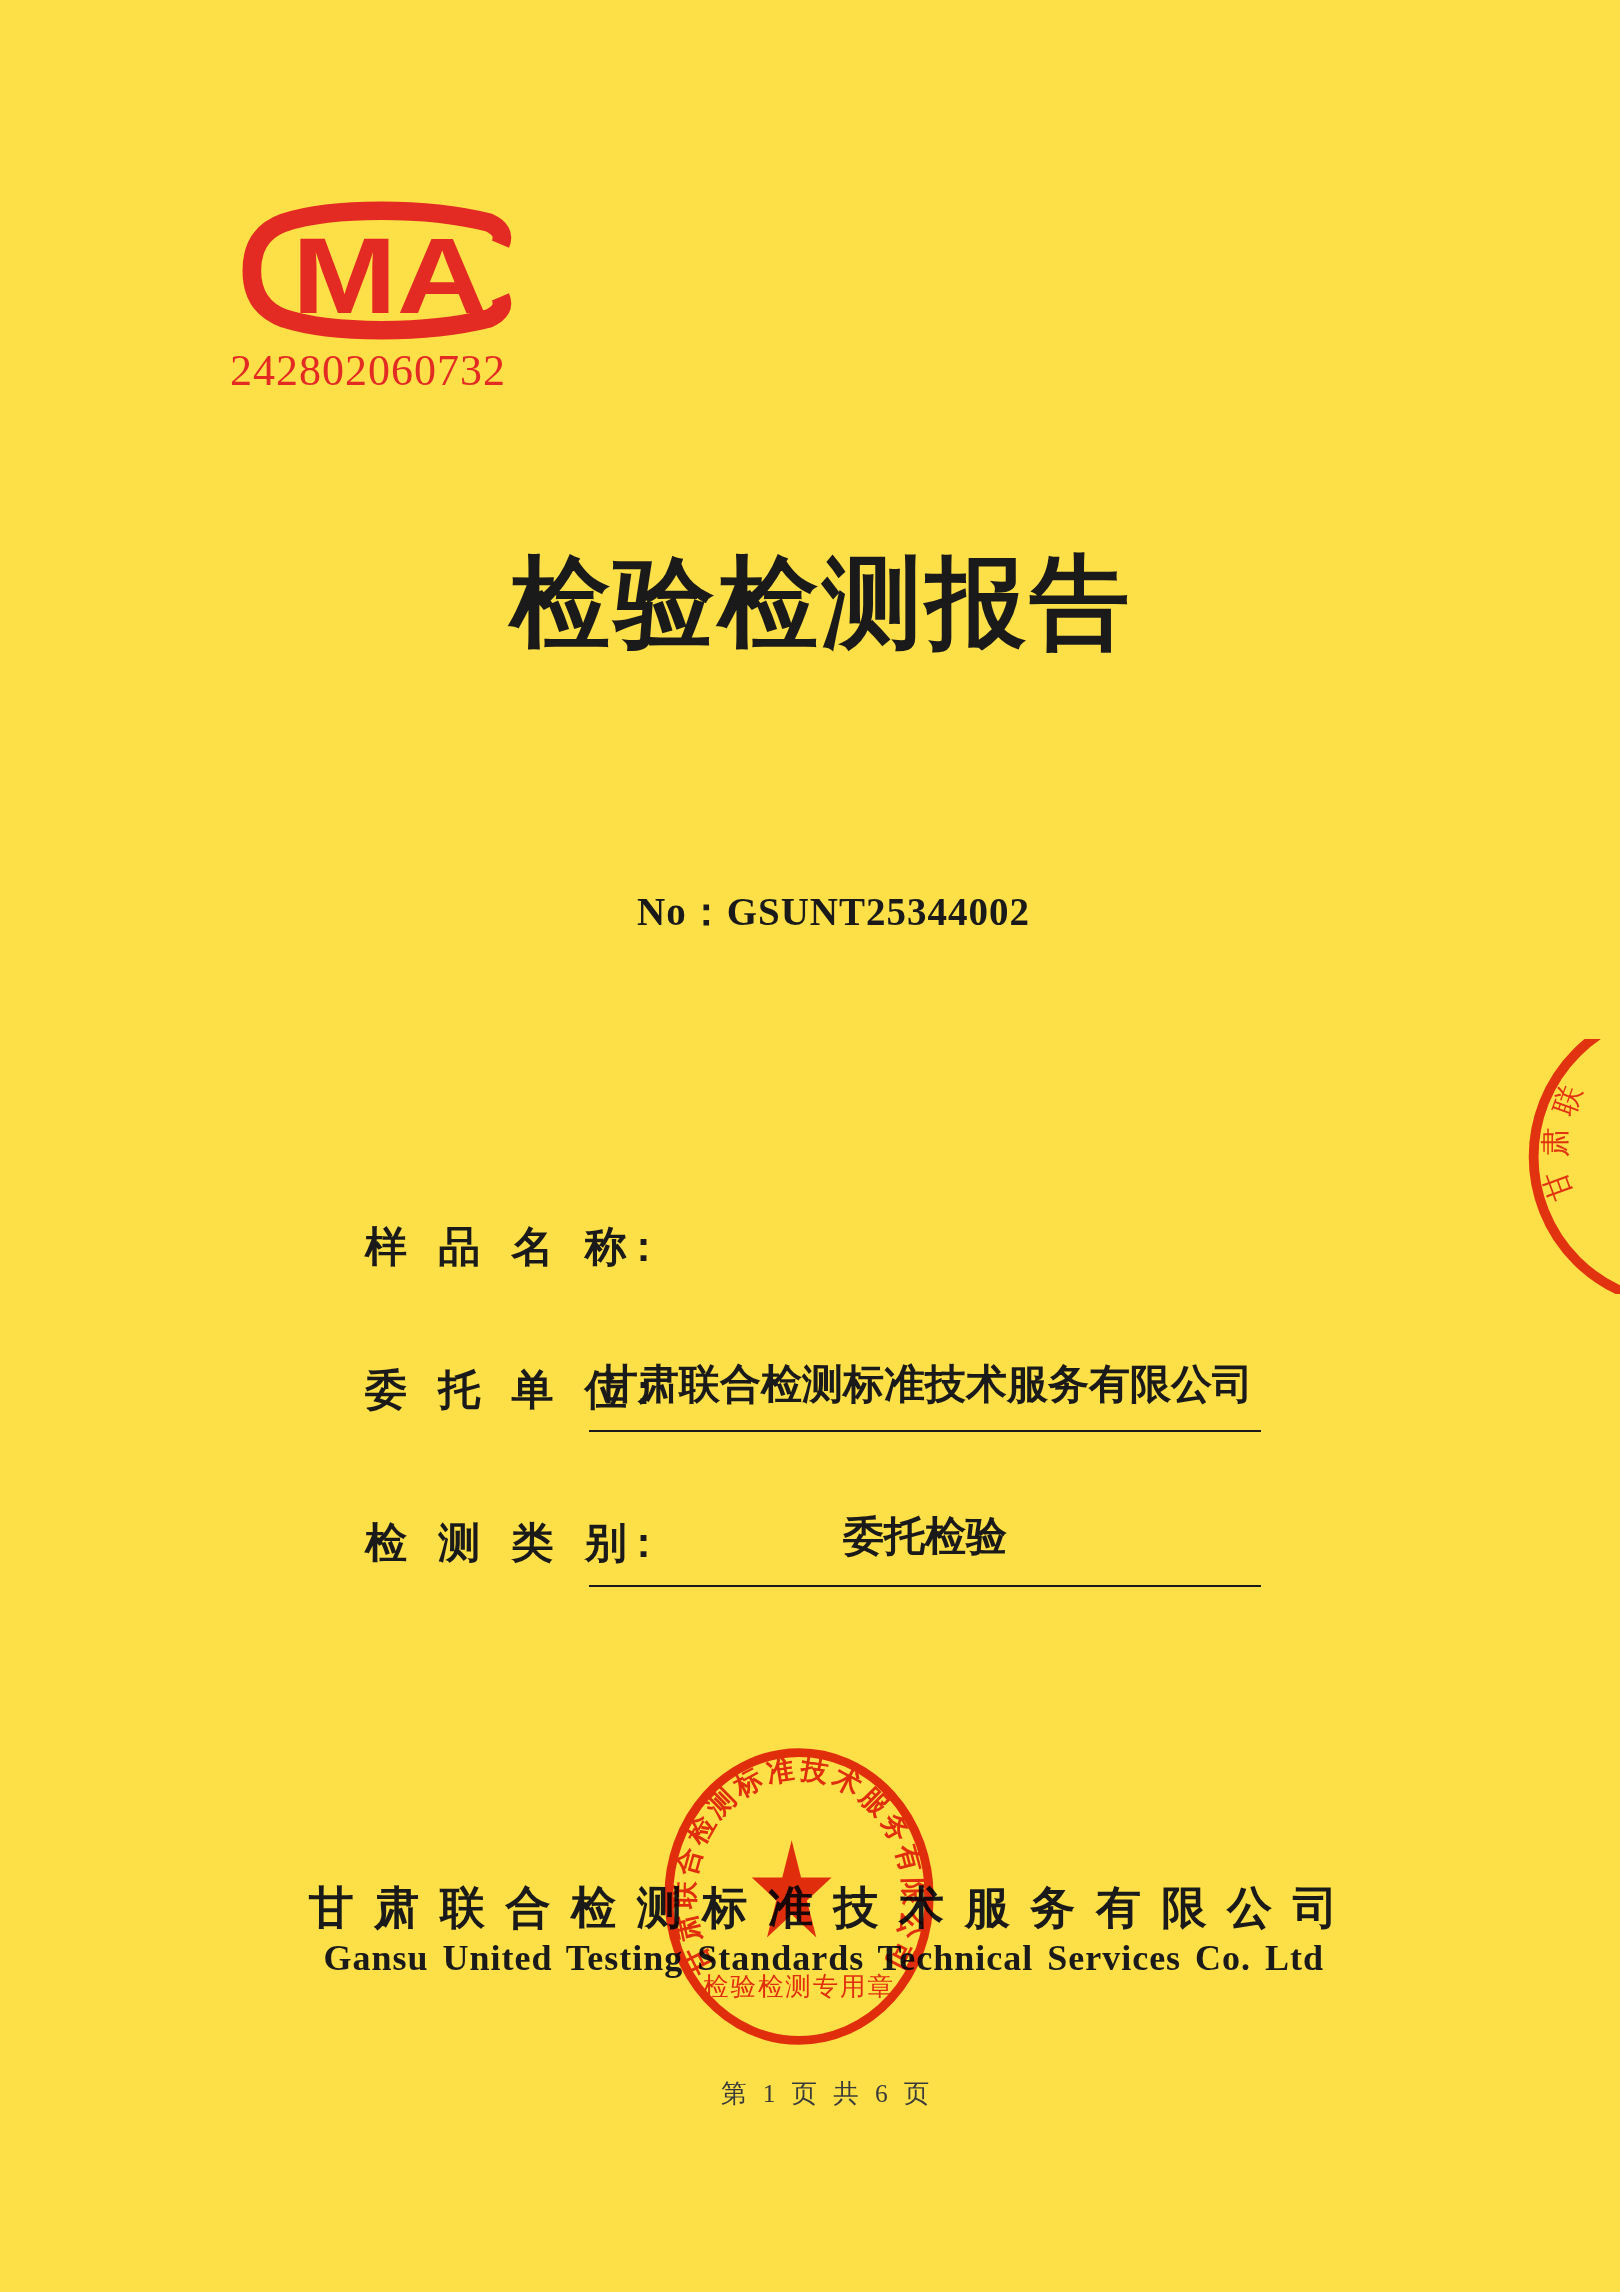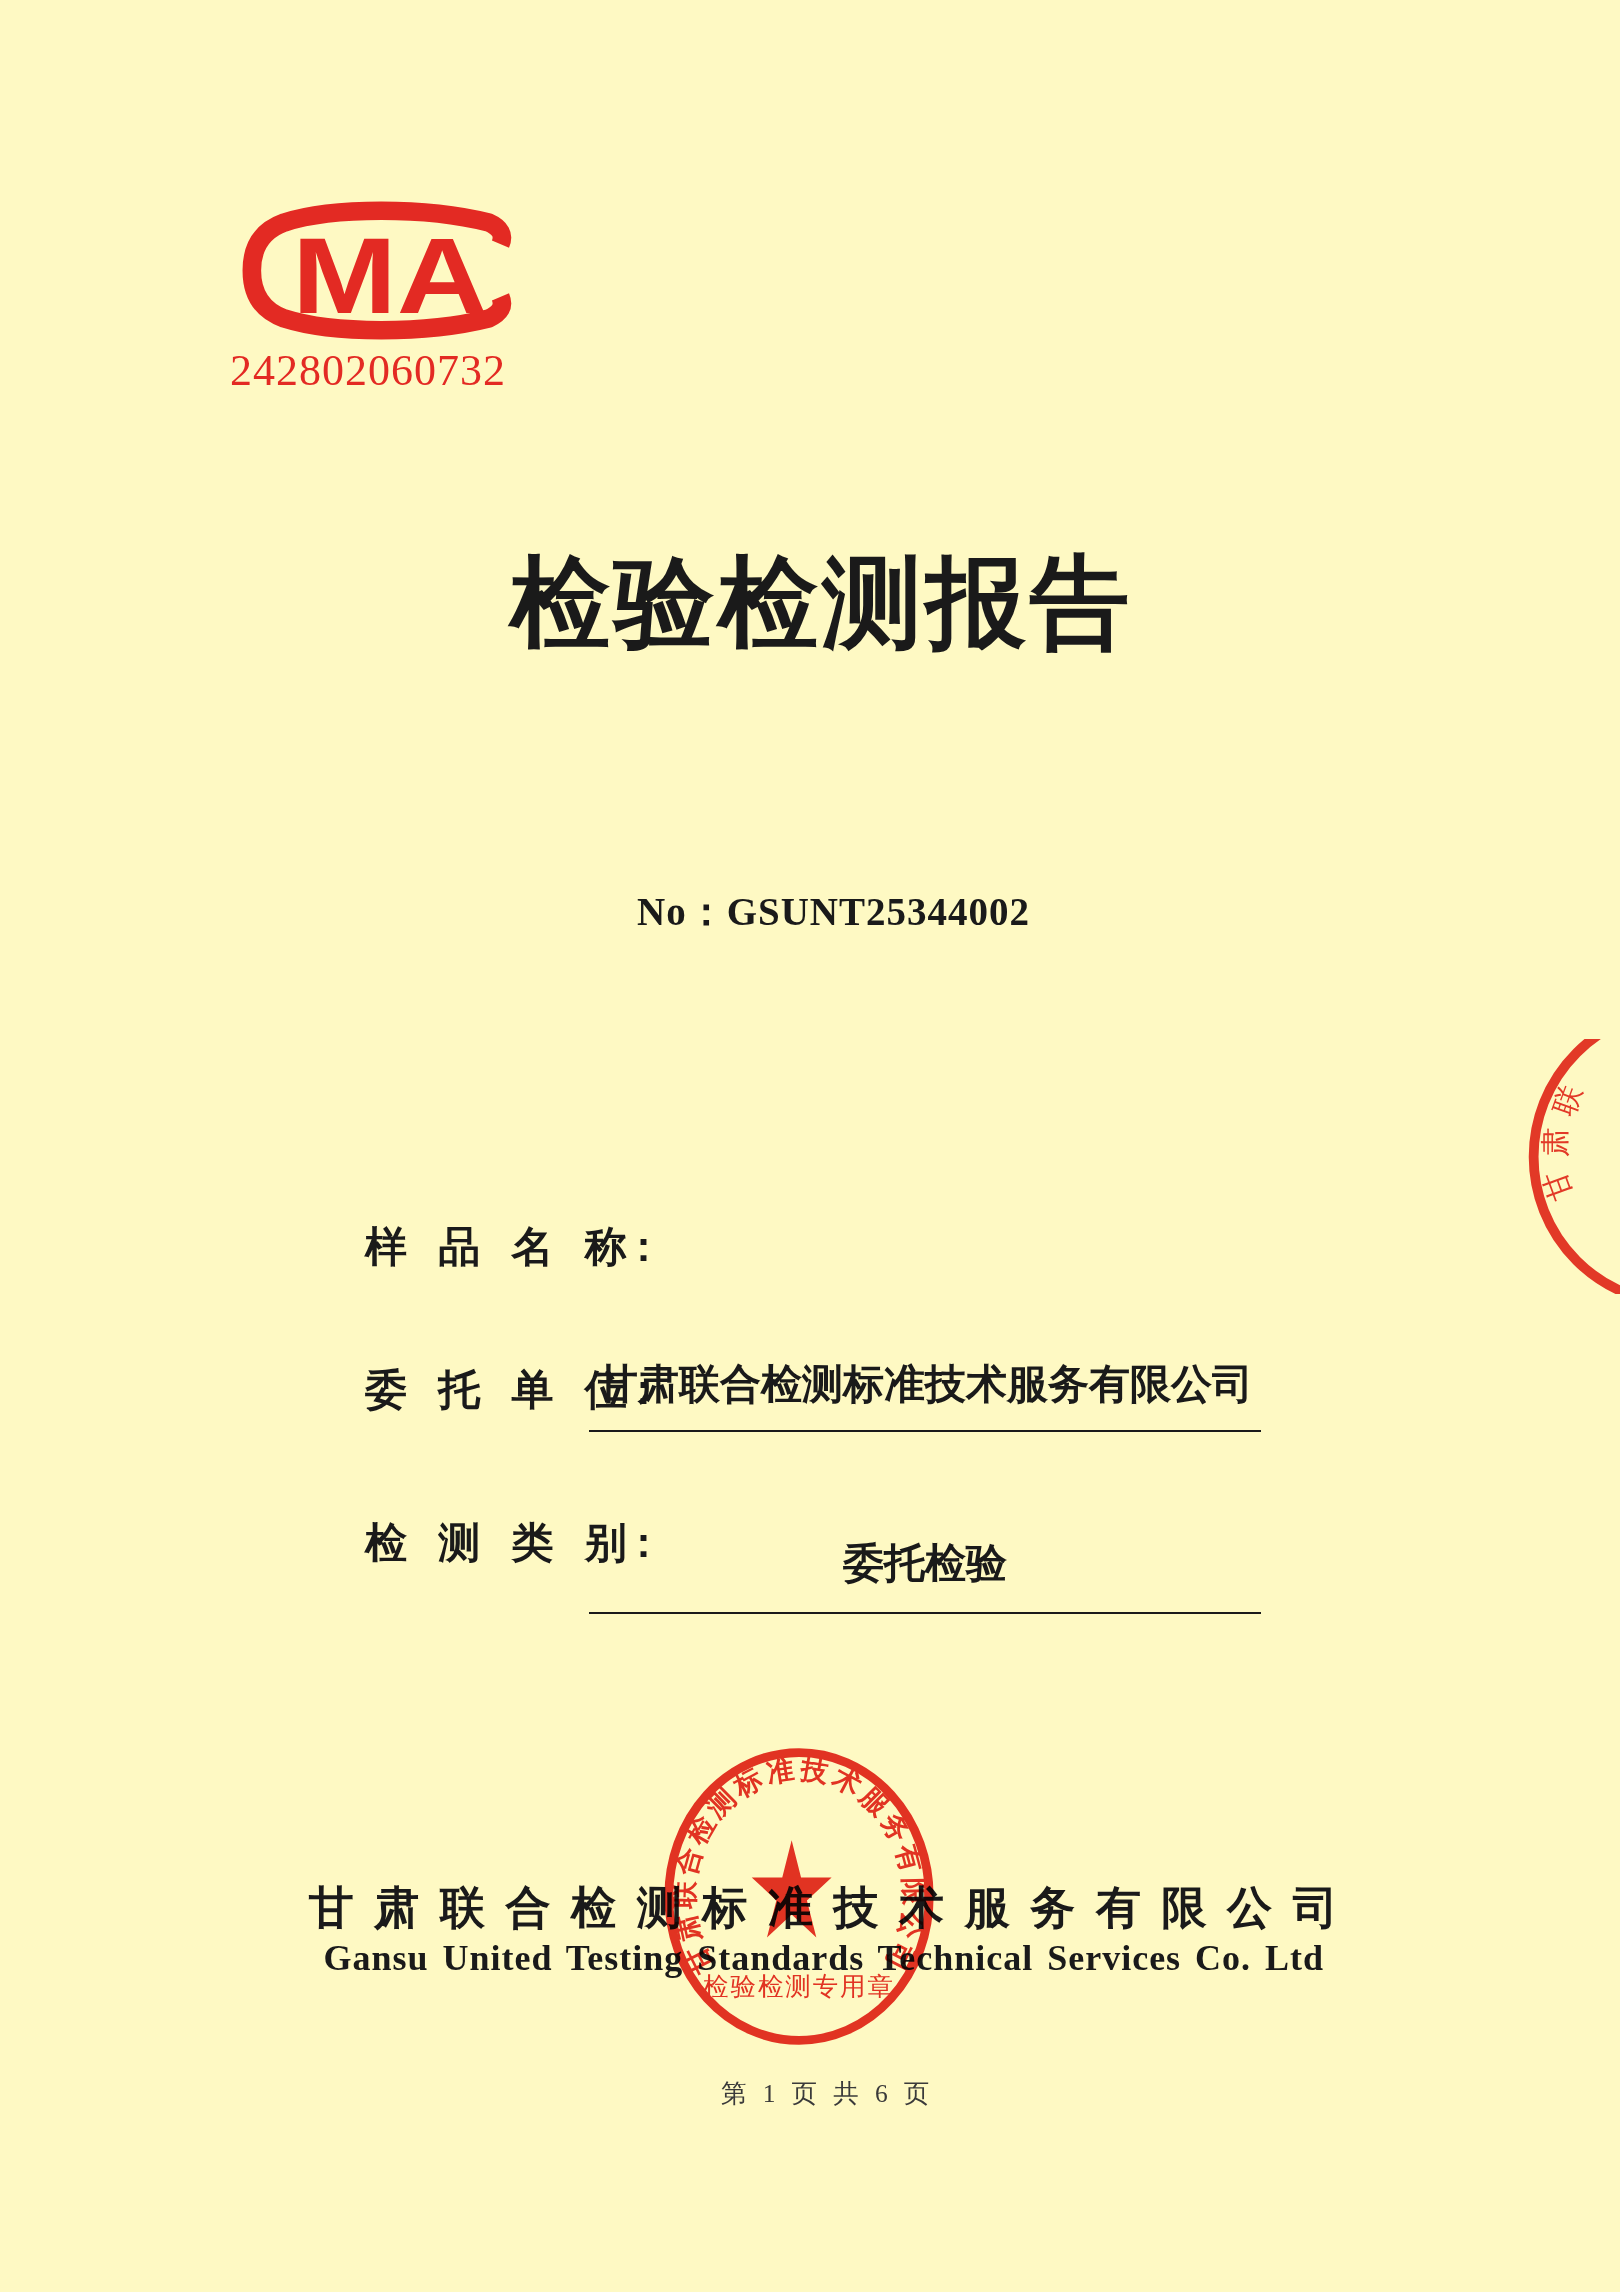--- a/index.html
+++ b/index.html
@@ -1,17 +1,17 @@
 <!DOCTYPE html>
 <html><head>
 <meta charset="utf-8">
 <style>
   html,body{margin:0;padding:0;background:#ffffff;}
   .page{
-    position:relative;width:1620px;height:2293px;background:#fef9c3;overflow:hidden;
+    position:relative;width:1620px;height:2293px;background:#fde047;overflow:hidden;
     font-family:"Liberation Serif", serif;color:#1a1a1a;
   }
   .abs{position:absolute;}
   
   .cma-logo{left:240px;top:201px;width:286px;height:139px;}
   .cma-number{
     left:230px;top:345px;font-size:44px;letter-spacing:1px;color:#e32a23;
     font-family:"Liberation Serif", serif;
   }
   
@@ -31,21 +31,21 @@
     left:365px;font-size:42px;font-weight:700;letter-spacing:9.8px;
     font-family:"Liberation Sans", sans-serif;white-space:nowrap;
   }
   .field-value{
     left:589px;width:672px;text-align:center;
     font-size:41px;font-weight:700;
     font-family:"Liberation Sans", sans-serif;
     border-bottom:2.9px solid #1a1a1a;white-space:nowrap;
   }
   .lbl-1{top:1219px;} .lbl-2{top:1362px;} .lbl-3{top:1515px;}
-  .val-1{top:1213px;height:71px;} .val-2{top:1357px;height:73px;} .val-3{top:1509px;height:76px;margin-top:27px;}
+  .val-1{top:1213px;height:71px;} .val-2{top:1357px;height:73px;} .val-3{top:1509px;height:76px;}
   
   .company-cn{
     left:0;width:1620px;top:1878px;text-align:center;
     font-size:45px;font-weight:700;letter-spacing:20.6px;
     transform:translateX(23.5px);white-space:nowrap;
   }
   .company-en{
     left:0;width:1620px;top:1937px;text-align:center;
     font-size:36px;font-weight:700;word-spacing:3.9px;letter-spacing:1px;
     transform:translateX(13.7px);white-space:nowrap;

